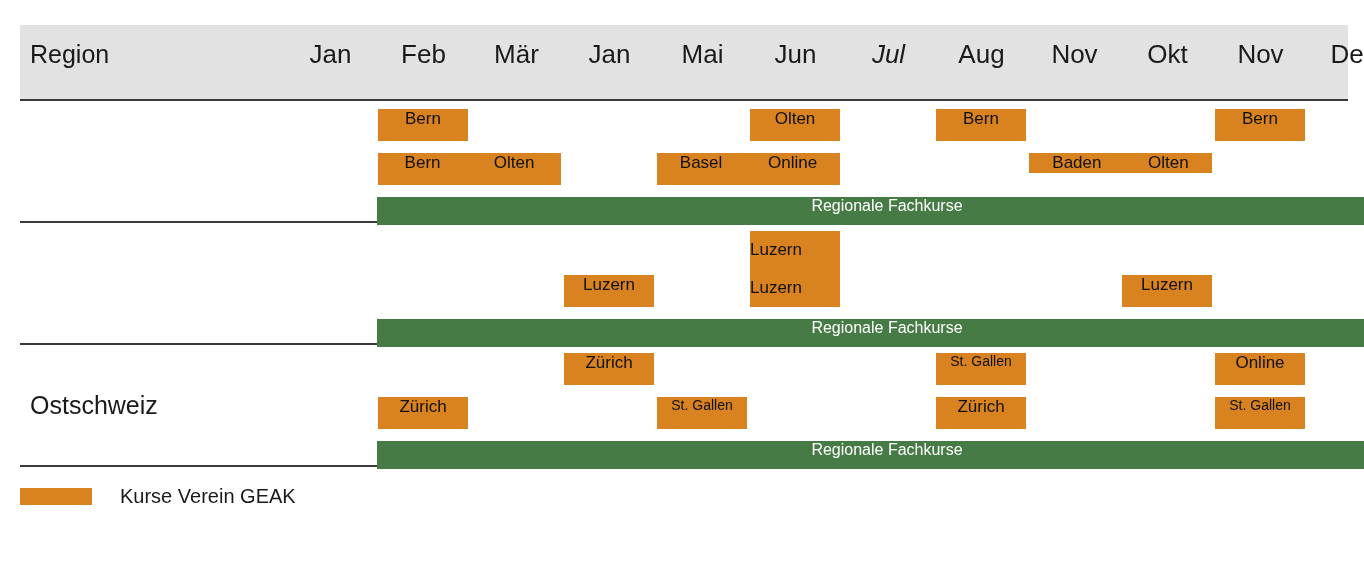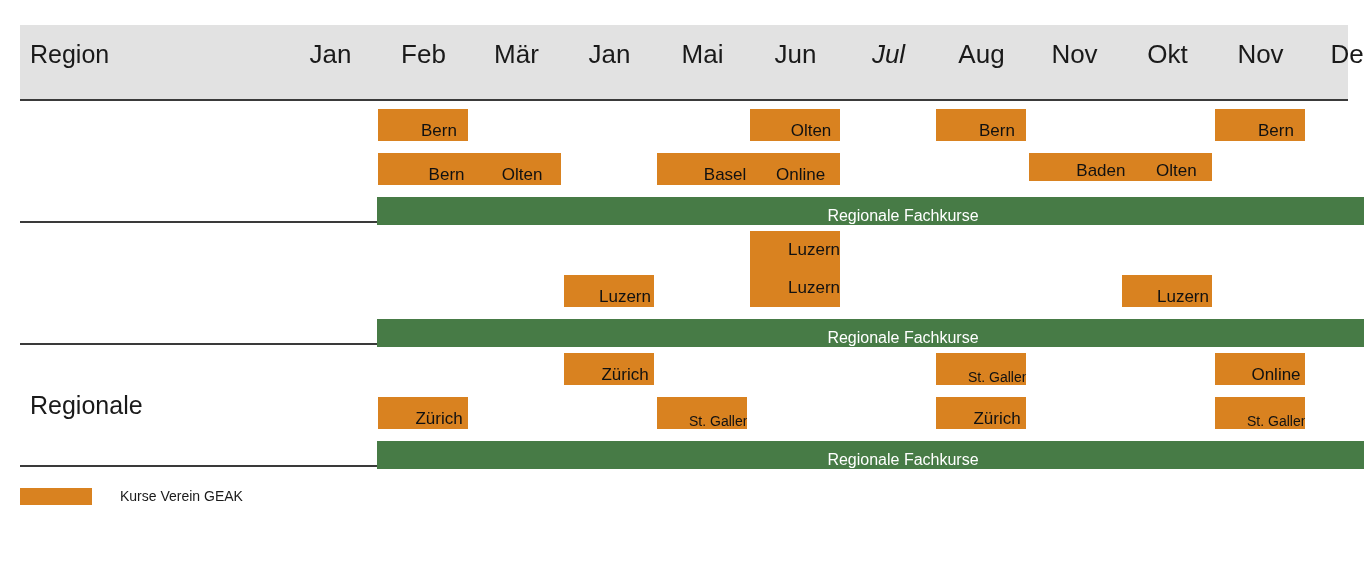--- a/index.html
+++ b/index.html
@@ -69,25 +69,24 @@
     display: flex;
     align-items: center;
     font-size: 25px;
     color: #1a1a1a;
     white-space: nowrap;
   }
   .bar {
     position: absolute;
     box-sizing: border-box;
     display: flex;
-    align-items: flex-end;
+    align-items: flex-start;
     justify-content: space-around;
     overflow: hidden;
     white-space: nowrap;
-    padding-left: 32px;
   }
   .bar.course {
     background: #d98220;
     color: #111111;
   }
   .bar.regional {
     background: #477b46;
     color: #ffffff;
     justify-content: center;
   }
@@ -113,21 +112,21 @@
     top: 4px;
     width: 72px;
     height: 17px;
   }
   .legend-swatch.course { background: #d98220; }
   .legend-swatch.regional { background: #477b46; }
   .legend-text {
     position: absolute;
     left: 100px;
     top: 0;
-    font-size: 14px;
+    font-size: 20px;
     line-height: 24px;
     color: #1a1a1a;
     white-space: nowrap;
   }
 </style>
 </head>
 <body>
 
 <div id="schedule">
 
@@ -165,21 +164,21 @@
           <span class="fs-md">Bern</span>
         </div>
         <div class="bar course" style="left: 358px; width: 183px; top: 52px; height: 32px;">
           <span class="fs-md">Bern</span>
           <span class="fs-md">Olten</span>
         </div>
         <div class="bar course" style="left: 637px; width: 183px; top: 52px; height: 32px;">
           <span class="fs-md">Basel</span>
           <span class="fs-md">Online</span>
         </div>
-        <div class="bar course" style="left: 1009px; width: 183px; top: 52px; height: 28px;">
+        <div class="bar course" style="left: 1009px; width: 183px; top: 52px; height: 20px;">
           <span class="fs-md">Baden</span>
           <span class="fs-md">Olten</span>
         </div>
         <div class="bar regional" style="left: 357px; width: 1020px; top: 96px; height: 28px;">
           <span class="fs-lg">Regionale Fachkurse</span>
         </div>
       </div>
       <div class="rule"></div>
       <div class="region-row" style="height: 120px;">
         <div class="bar course" style="left: 730px; width: 90px; top: 8px; height: 76px; flex-direction: column; justify-content: space-around;">
@@ -191,21 +190,21 @@
         </div>
         <div class="bar course" style="left: 1102px; width: 90px; top: 52px; height: 32px;">
           <span class="fs-md">Luzern</span>
         </div>
         <div class="bar regional" style="left: 357px; width: 1020px; top: 96px; height: 28px;">
           <span class="fs-lg">Regionale Fachkurse</span>
         </div>
       </div>
       <div class="rule"></div>
       <div class="region-row" style="height: 120px;">
-        <div class="region-label">Regionale</div>
+        <div class="region-label">Ostschweiz</div>
         <div class="bar course" style="left: 544px; width: 90px; top: 8px; height: 32px;">
           <span class="fs-md">Zürich</span>
         </div>
         <div class="bar course" style="left: 916px; width: 90px; top: 8px; height: 32px;">
           <span class="fs-sm">St. Gallen</span>
         </div>
         <div class="bar course" style="left: 1195px; width: 90px; top: 8px; height: 32px;">
           <span class="fs-md">Online</span>
         </div>
         <div class="bar course" style="left: 358px; width: 90px; top: 52px; height: 32px;">

